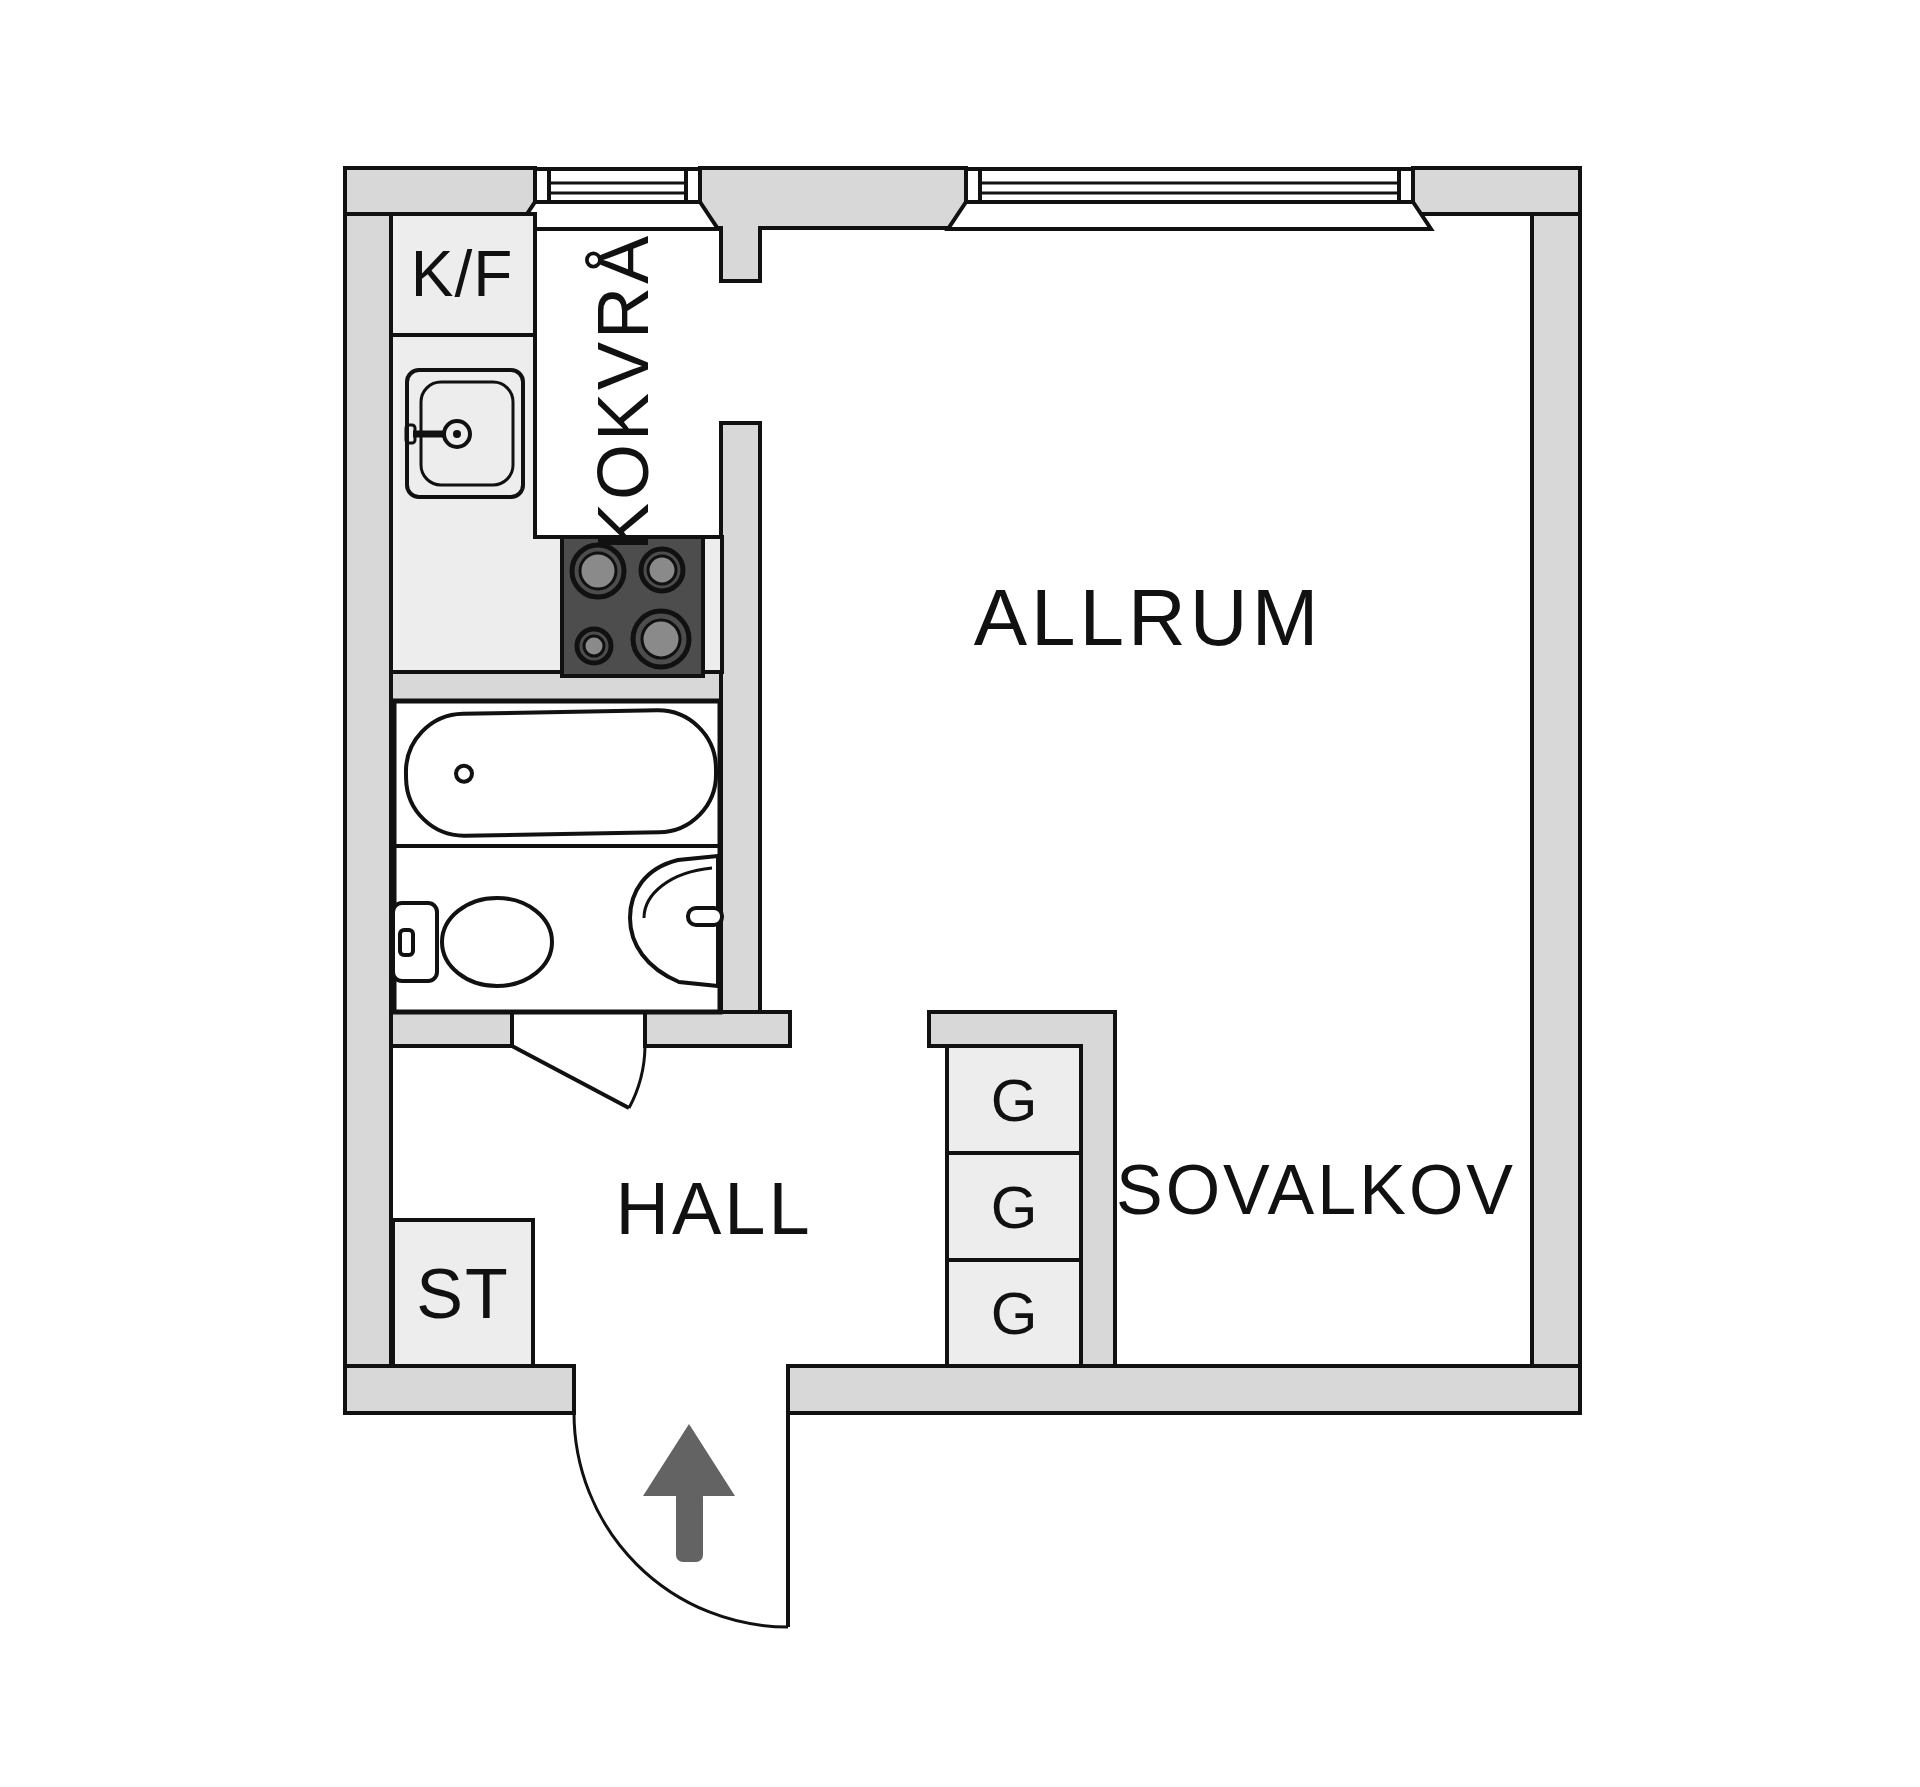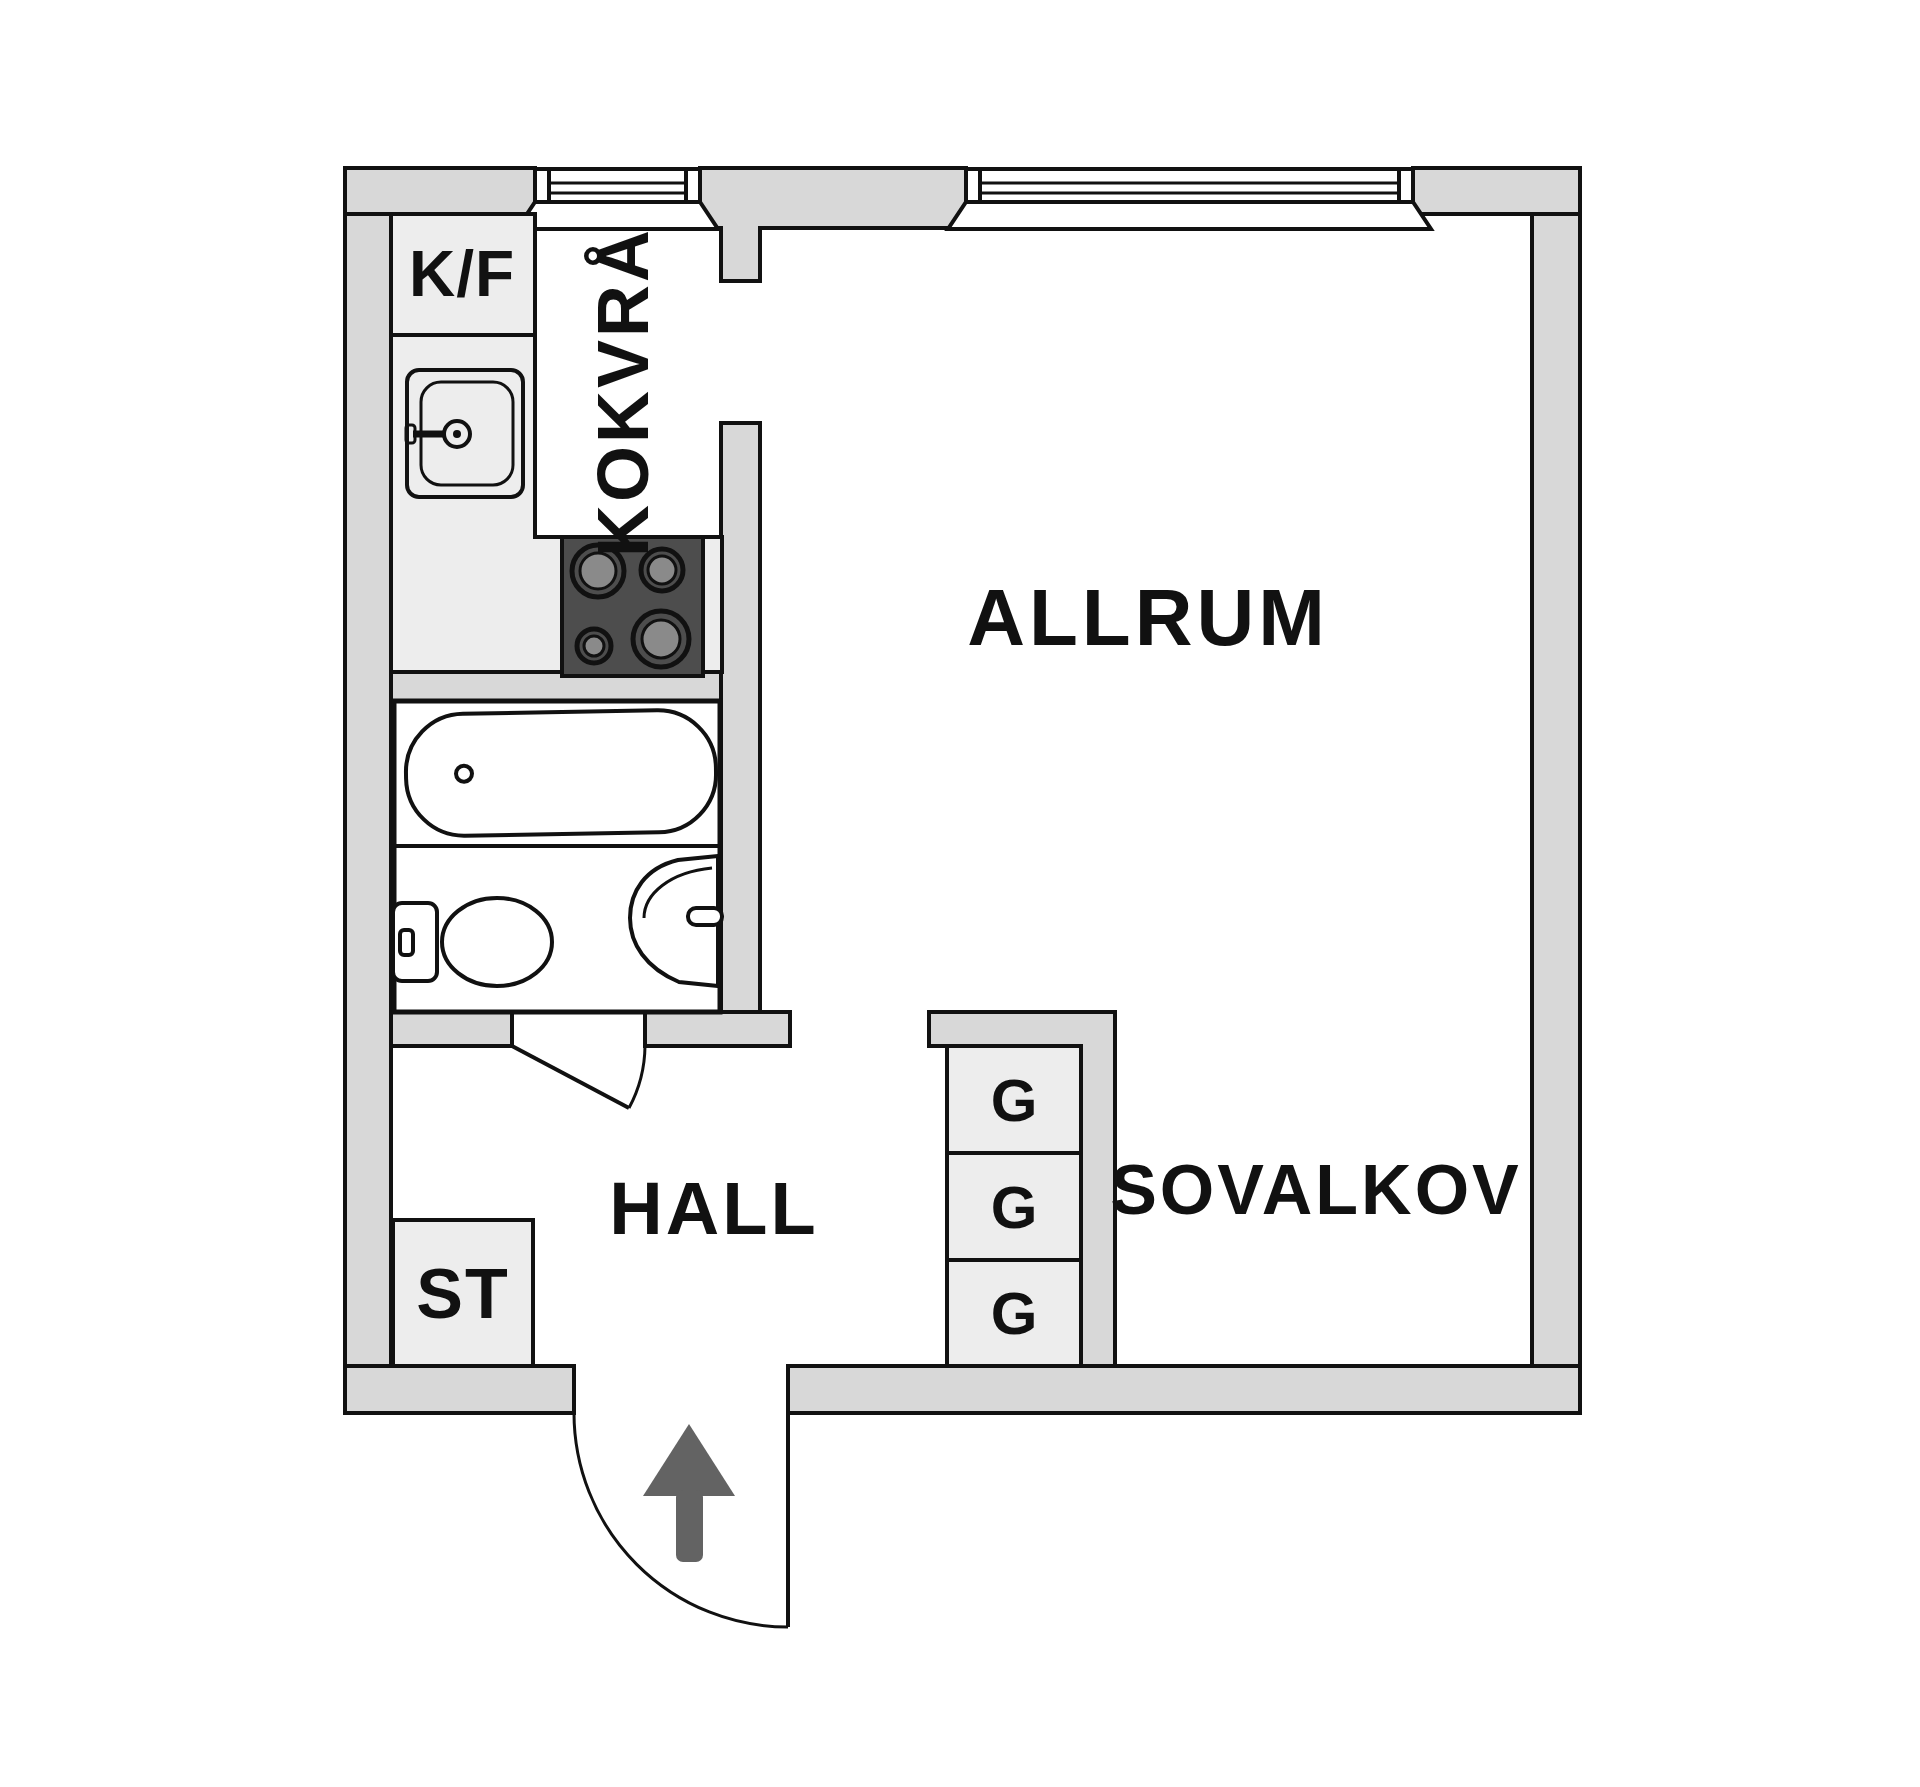--- a/index.html
+++ b/index.html
@@ -8,21 +8,20 @@
     background: #ffffff;
     width: 1920px;
     height: 1787px;
     overflow: hidden;
   }
   #plan-wrap {
     position: relative;
     width: 1788px;
     height: 1787px;
     font-family: "Liberation Sans", sans-serif;
-    font-weight: bold;
   }
   svg { display: block; }
   .ln   { stroke: #111111; fill: none; }
   .wall { stroke: #111111; stroke-width: 4; }
   .cab  { stroke: #111111; stroke-width: 4; }
   .fix  { stroke: #111111; stroke-width: 4; fill: #ffffff; }
   .fix-thin { stroke: #111111; stroke-width: 3; fill: none; }
   text {
     fill: #111111;
     text-anchor: middle;

